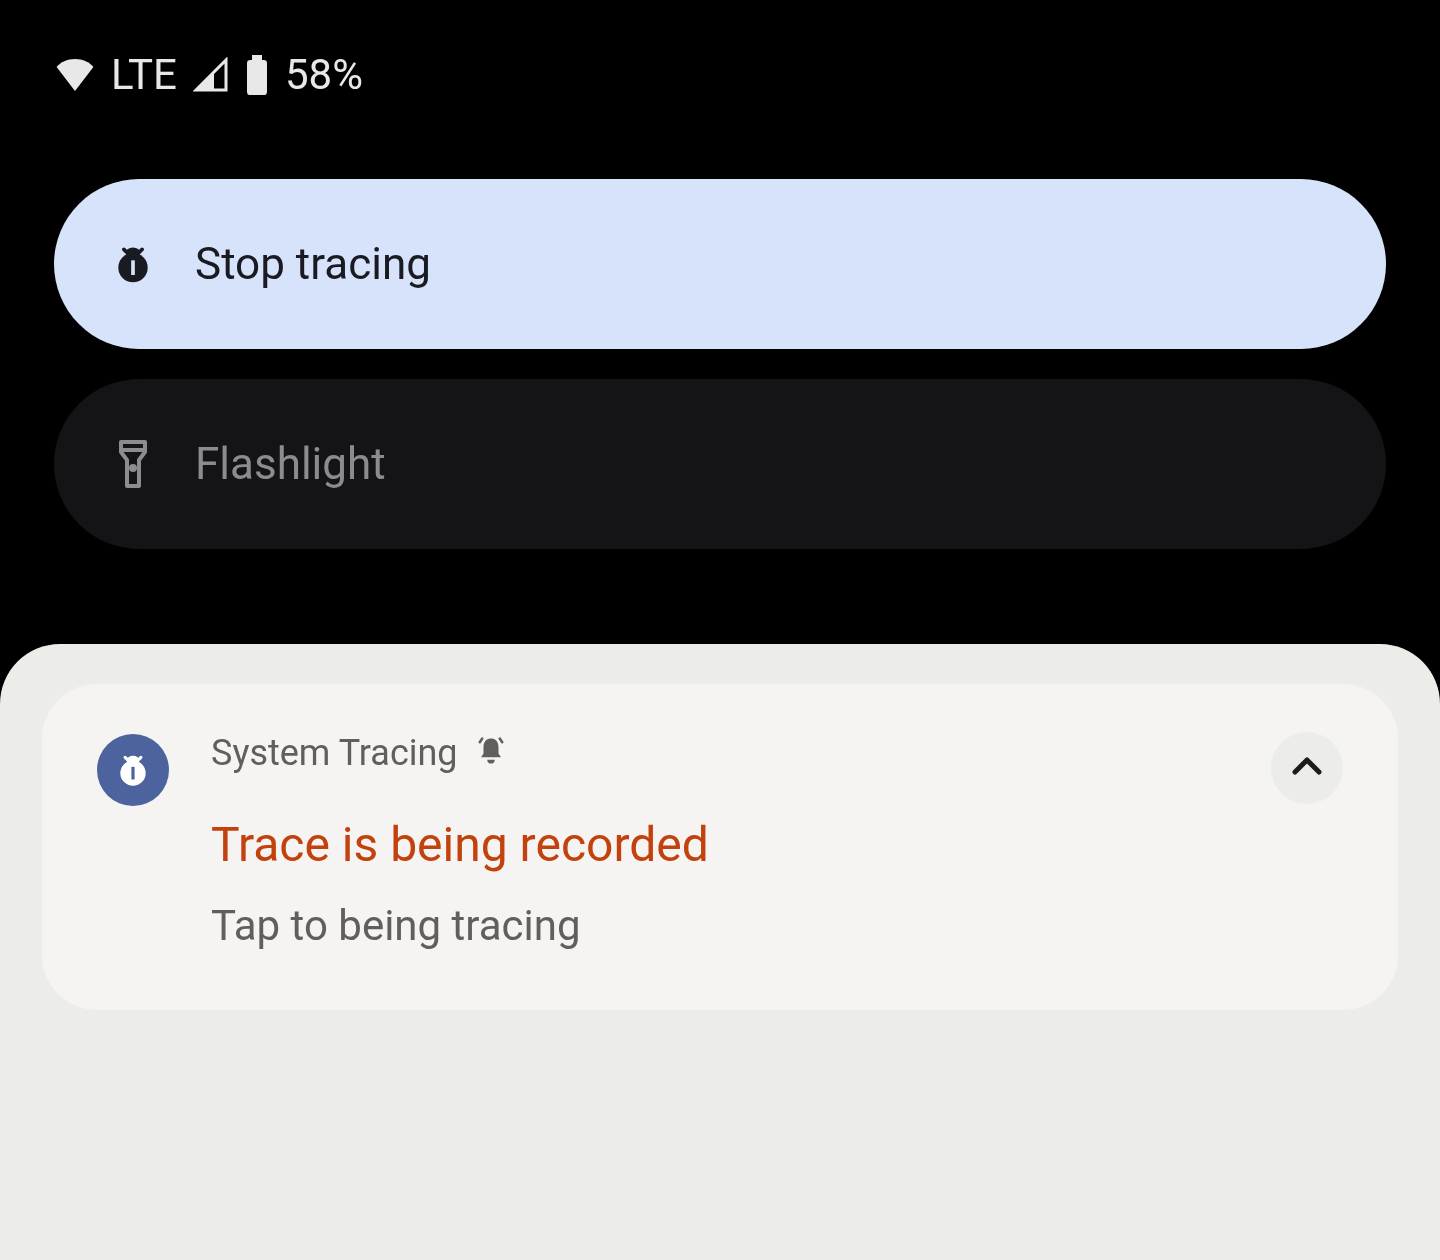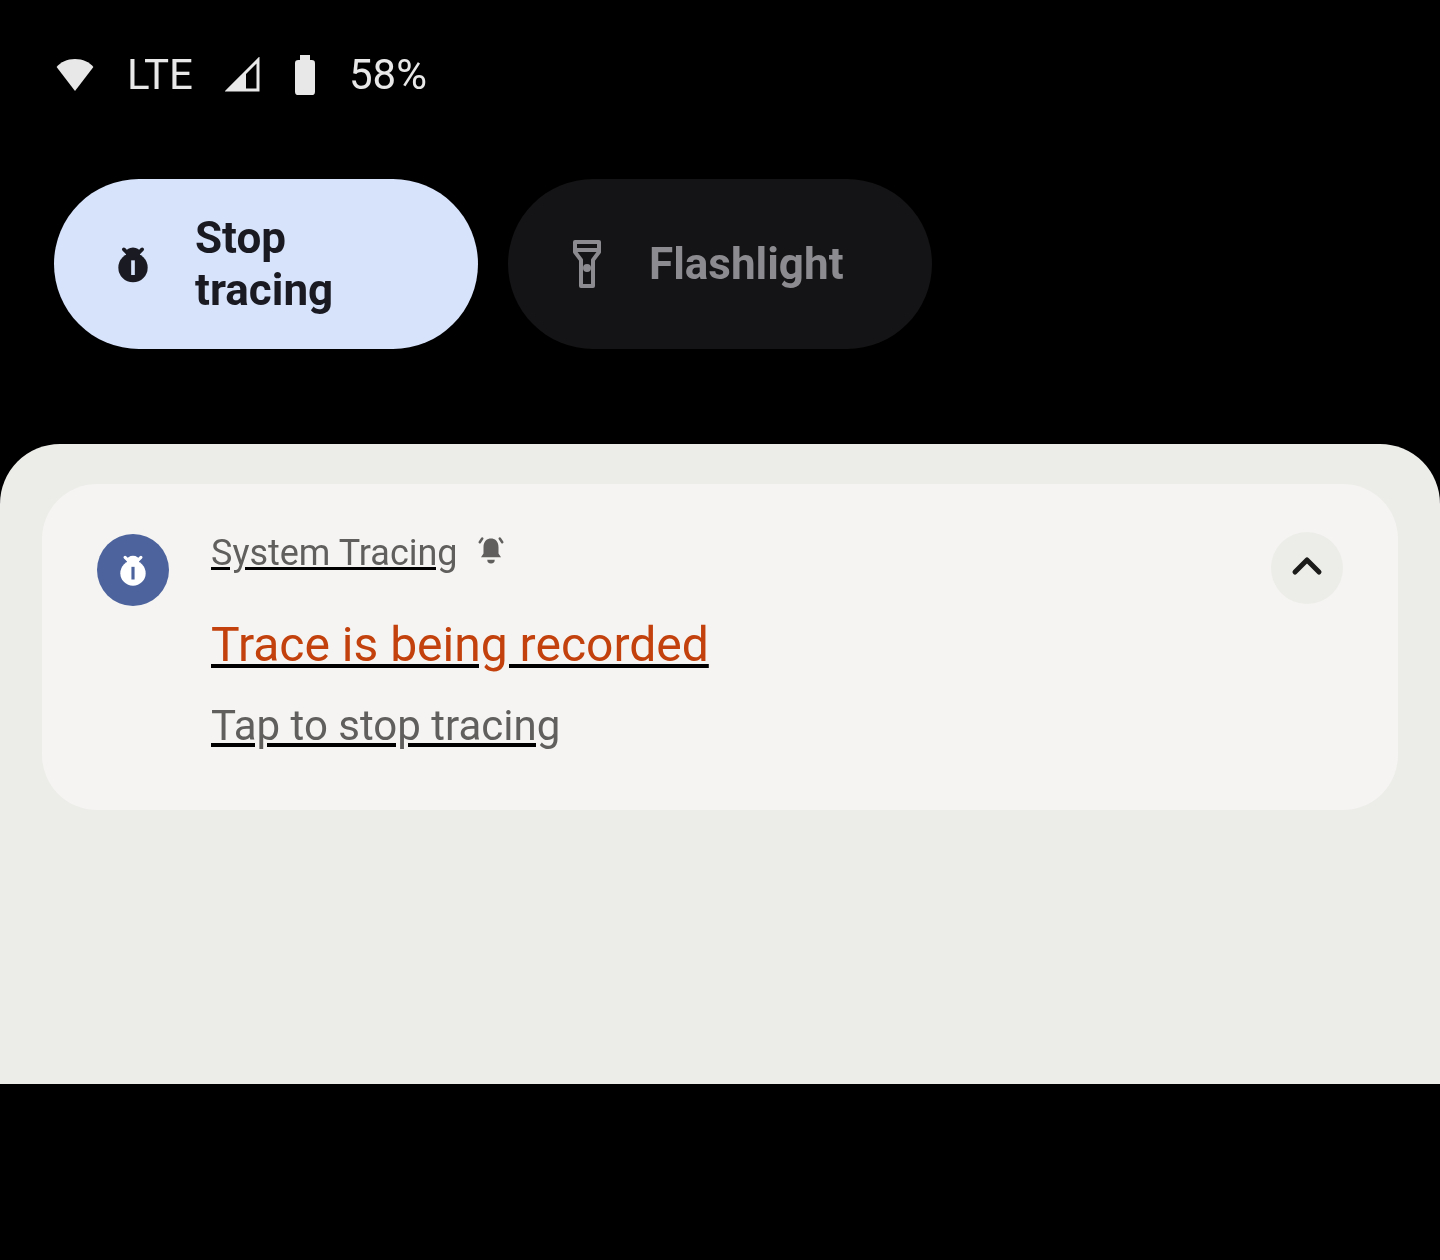--- a/index.html
+++ b/index.html
@@ -19,33 +19,32 @@
       padding: 50px 55px 40px 55px;
       color: #e8e8e8;
     }
     .status-left {
       font-size: 42px;
       font-weight: 400;
     }
     .status-right {
       display: flex;
       align-items: center;
-      gap: 32px;
+      gap: 16px;
       font-size: 42px;
       font-weight: 400;
     }
     .status-right svg { display: block; }
     
     
     .tiles {
       display: grid;
-      grid-template-columns: 1fr 1fr 1fr;
+      grid-template-columns: 1fr;
       gap: 30px;
       padding: 40px 54px 0 54px;
-      font-weight: bold;
     }
     .tile {
       height: 170px;
       border-radius: 90px;
       display: flex;
       align-items: center;
       padding: 0 55px;
       gap: 38px;
       font-size: 44px;
       cursor: pointer;
@@ -87,21 +86,20 @@
       border-radius: 60px 60px 0 0;
       padding: 40px 42px;
       height: 640px;
     }
     .notif-card {
       background: #f5f4f2;
       border-radius: 55px;
       padding: 48px 55px 60px 55px;
       display: flex;
       gap: 42px;
-      text-decoration: underline;
     }
     .notif-icon-circle {
       width: 72px;
       height: 72px;
       border-radius: 50%;
       background: #4c639d;
       display: flex;
       align-items: center;
       justify-content: center;
       flex-shrink: 0;
@@ -212,21 +210,21 @@
         <span>
           <svg width="30" height="30" viewBox="0 0 24 24" fill="#605f5d">
             <path d="M12 2 C9 2 6 4 6 9 L6 14 L4 17 L20 17 L18 14 L18 9 C18 4 15 2 12 2 Z"></path>
             <path d="M9 19 C9 21 10 22 12 22 C14 22 15 21 15 19"></path>
             <line x1="3" y1="5" x2="5" y2="2" stroke="#605f5d" stroke-width="2" stroke-linecap="round"></line>
             <line x1="21" y1="5" x2="19" y2="2" stroke="#605f5d" stroke-width="2" stroke-linecap="round"></line>
           </svg>
         </span>
       </div>
       <div class="notif-title">Trace is being recorded</div>
-      <div class="notif-subtitle">Tap to stop tracing</div>
+      <div class="notif-subtitle">Tap to being tracing</div>
     </div>
     <div class="notif-collapse">
       <span>
         <svg width="32" height="20" viewBox="0 0 16 10" fill="none" stroke="#1c1c1a" stroke-width="2.5" stroke-linecap="round" stroke-linejoin="round">
             <path d="M2 8 L8 2 L14 8"></path>
           </svg>
       </span>
     </div>
   </div>
 </div>

